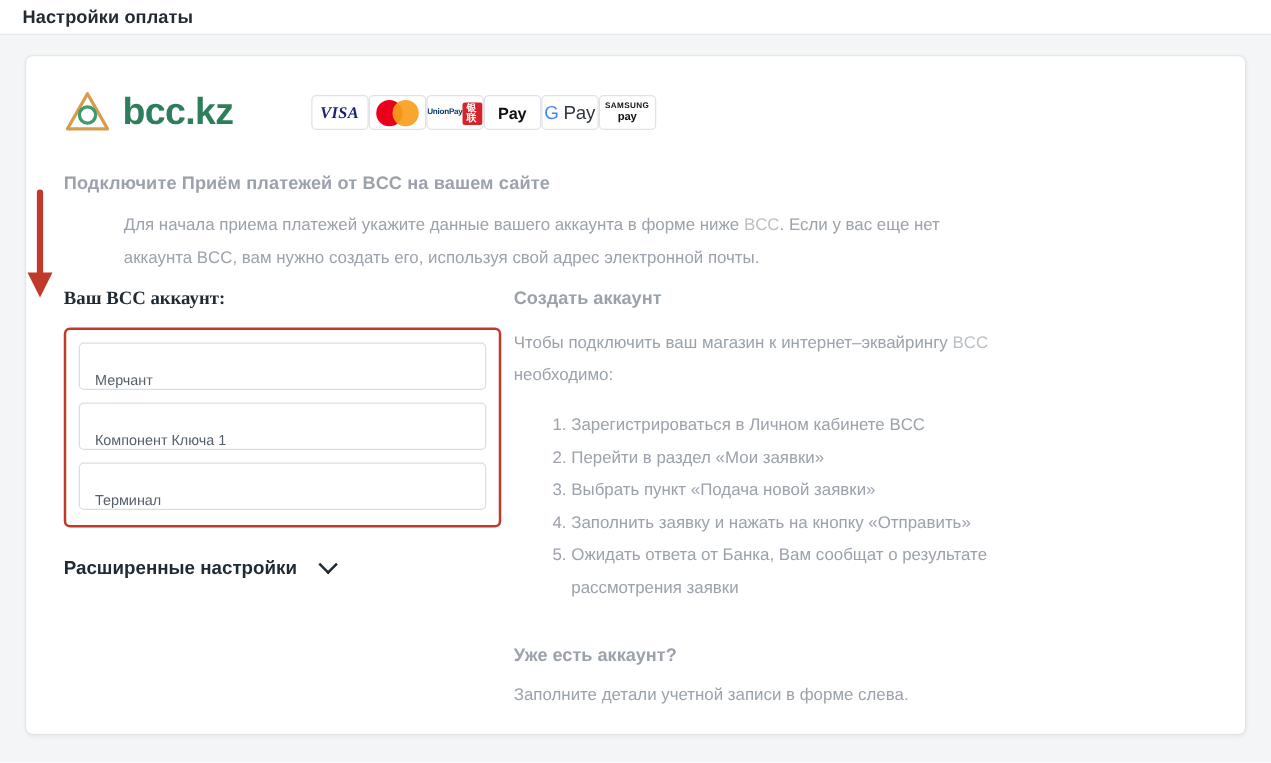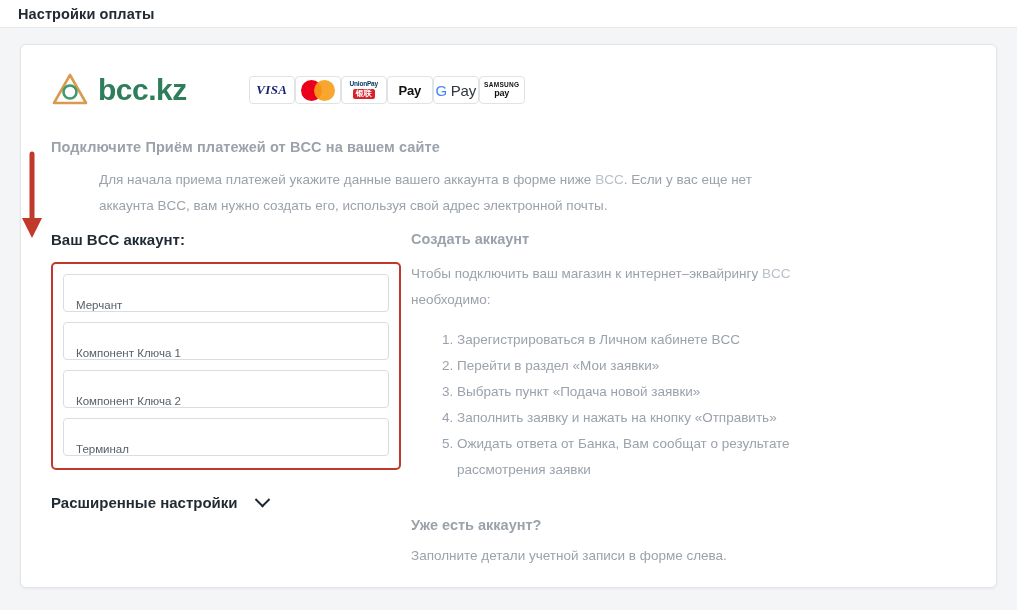--- a/index.html
+++ b/index.html
@@ -120,21 +120,20 @@
     width: 21px;
     height: 21px;
     border-radius: 50%;
     display: block;
   }
   .mc-left  { left: 0;  background: #eb001b; }
   .mc-right { right: 0; background: #f79e1b; opacity: .92; }
 
   .badge-up {
     display: flex;
-    flex-direction: column;
     align-items: center;
     line-height: 1;
   }
   .badge-up .up1 {
     font-size: 6.5px;
     font-weight: bold;
     color: #0a3a63;
     letter-spacing: -.2px;
   }
   .badge-up .up2 {
@@ -196,20 +195,21 @@
     position: absolute;
     left: 30px;
     top: 186px;
     width: 350px;
   }
   .section-heading {
     font-size: 15px;
     font-weight: bold;
     color: #1f2a33;
     margin: 0 0 14px 0;
+    font-family: Liberation Serif, serif;
   }
 
   .fields-box {
     position: relative;
     width: 350px;
     padding: 10px 10px 12px 10px;
     border: 2.5px solid #c0392b;
     border-radius: 5px;
     box-sizing: border-box;
   }
@@ -366,23 +366,20 @@
 
     <div class="left-col">
       <div class="section-heading">Ваш BCC аккаунт:</div>
 
       <div class="fields-box">
         <div class="field">
           <span>Мерчант</span>
         </div>
         <div class="field">
           <span>Компонент Ключа 1</span>
-        </div>
-        <div class="field">
-          <span>Компонент Ключа 2</span>
         </div>
         <div class="field">
           <span>Терминал</span>
         </div>
       </div>
 
       <div class="advanced">
         <span>Расширенные настройки</span>
         <span class="chev"></span>
       </div>

